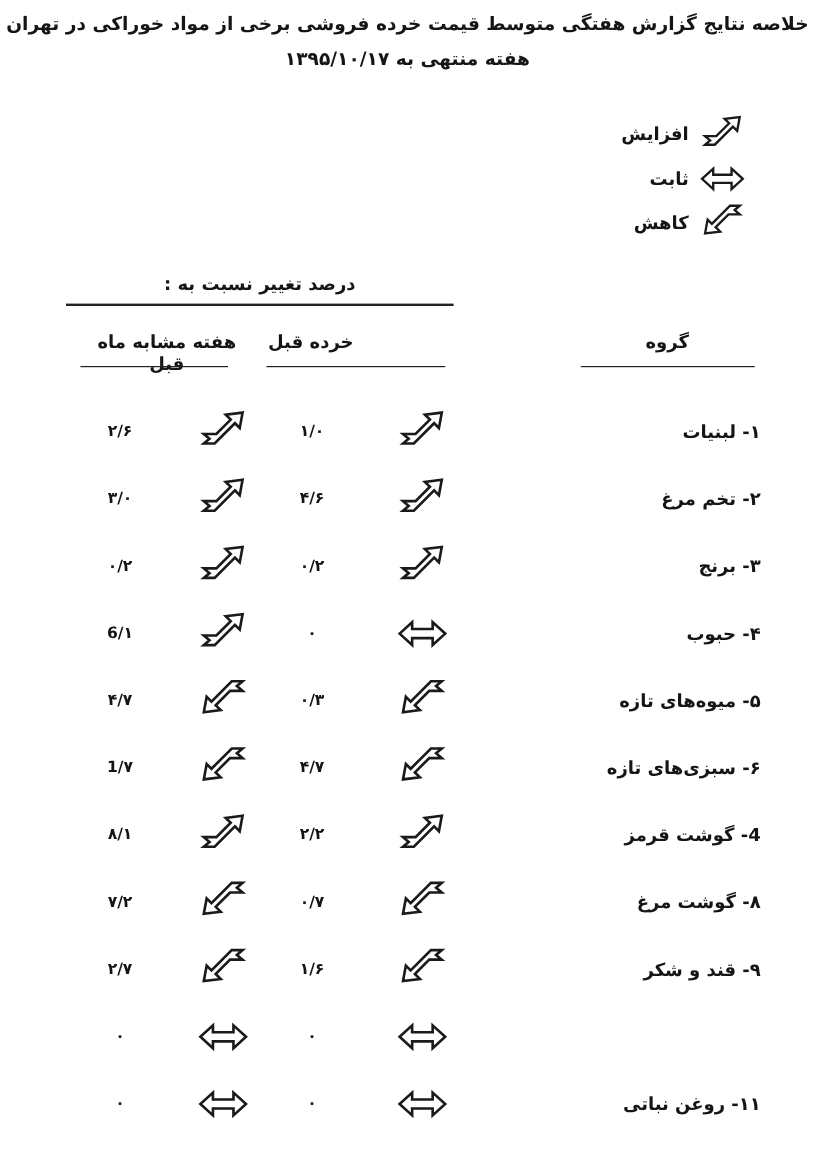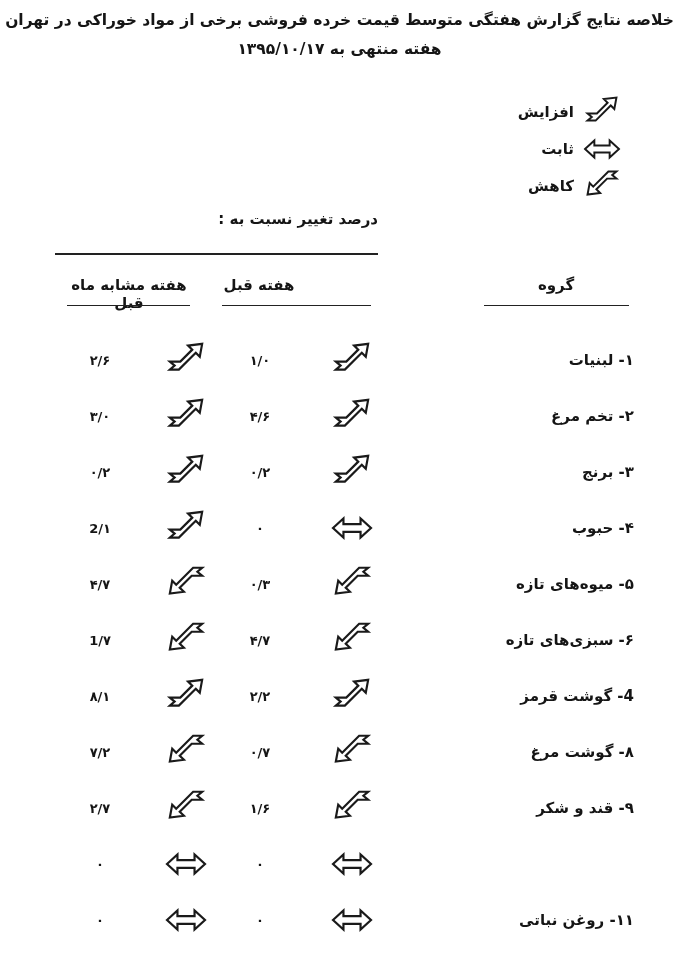--- a/index.html
+++ b/index.html
@@ -9,26 +9,26 @@
     font-family:"DejaVu Sans", sans-serif;
   }
   .title { position:absolute; top:6px; left:0; right:0; text-align:center;
            font-size:15.5px; line-height:29px; }
   .legend { position:absolute; top:93px; right:58px; display:flex;
             flex-direction:column; align-items:flex-start; }
   .legend-item { display:flex; align-items:center; height:37px; gap:9px;text-align:center; }
   .legend-label { font-size:15px; }
   .trend-icon { width:42px; height:38px; display:block; }
   .legend-icon { width:38px; height:34px; }
-  .sec-header { position:absolute; top:210px; left:55px; width:323px;
-                font-size:15px; }
+  .sec-header { position:absolute; top:228px; left:55px; width:323px;
+                text-align:center; font-size:15px; }
   .sec-line { position:absolute; top:253px; left:55px; width:323px;
               border-top:2px solid #222; }
   .col-header { position:absolute; top:276px; font-size:15px; text-align:center; }
-  .col-month { left:54px; width:150px; }
+  .col-month { left:64px; width:150px; }
   .col-week  { left:209px; width:100px; }
   .col-group { left:481px; width:150px; }
   .u-line { position:absolute; border-top:1.5px solid #222; }
   .u-month { top:305px; left:67px;  width:123px; }
   .u-week  { top:305px; left:222px; width:149px; }
   .u-group { top:305px; left:484px; width:145px; }
   .rows { position:absolute; top:332px; left:0; width:679px; }
   .row { position:relative; height:56px; }
   .cell { position:absolute; top:50%; transform:translateY(-50%); }
   .cell-group { left:429px; width:205px; text-align:right; font-size:15px; }
@@ -81,21 +81,21 @@
           <use href="#sym-decrease"></use>
         </svg>
         <span class="legend-label">کاهش</span>
       </div>
     </div>
 
   <div class="sec-header">درصد تغییر نسبت به :</div>
   <div class="sec-line"></div>
 
   <div class="col-header col-month">هفته مشابه ماه قبل</div>
-  <div class="col-header col-week">هفته قبل</div>
+  <div class="col-header col-week">خرده قبل</div>
   <div class="col-header col-group">گروه</div>
   <div class="u-line u-month"></div>
   <div class="u-line u-week"></div>
   <div class="u-line u-group"></div>
 
   <div class="rows" id="rows">
       <div class="row">
         <div class="cell cell-group">۱- لبنیات</div>
         <div class="cell cell-icon-week">
           <svg viewBox="0 0 44 40" class="trend-icon">
@@ -146,21 +146,21 @@
           <svg viewBox="0 0 44 40" class="trend-icon">
             <use href="#sym-stable"></use>
           </svg>
         </div>
         <div class="cell cell-val-week">۰</div>
         <div class="cell cell-icon-month">
           <svg viewBox="0 0 44 40" class="trend-icon">
             <use href="#sym-increase"></use>
           </svg>
         </div>
-        <div class="cell cell-val-month">2/۱</div>
+        <div class="cell cell-val-month">6/۱</div>
       </div>
       <div class="row">
         <div class="cell cell-group">۵- میوه‌های تازه</div>
         <div class="cell cell-icon-week">
           <svg viewBox="0 0 44 40" class="trend-icon">
             <use href="#sym-decrease"></use>
           </svg>
         </div>
         <div class="cell cell-val-week">۰/۳</div>
         <div class="cell cell-icon-month">

